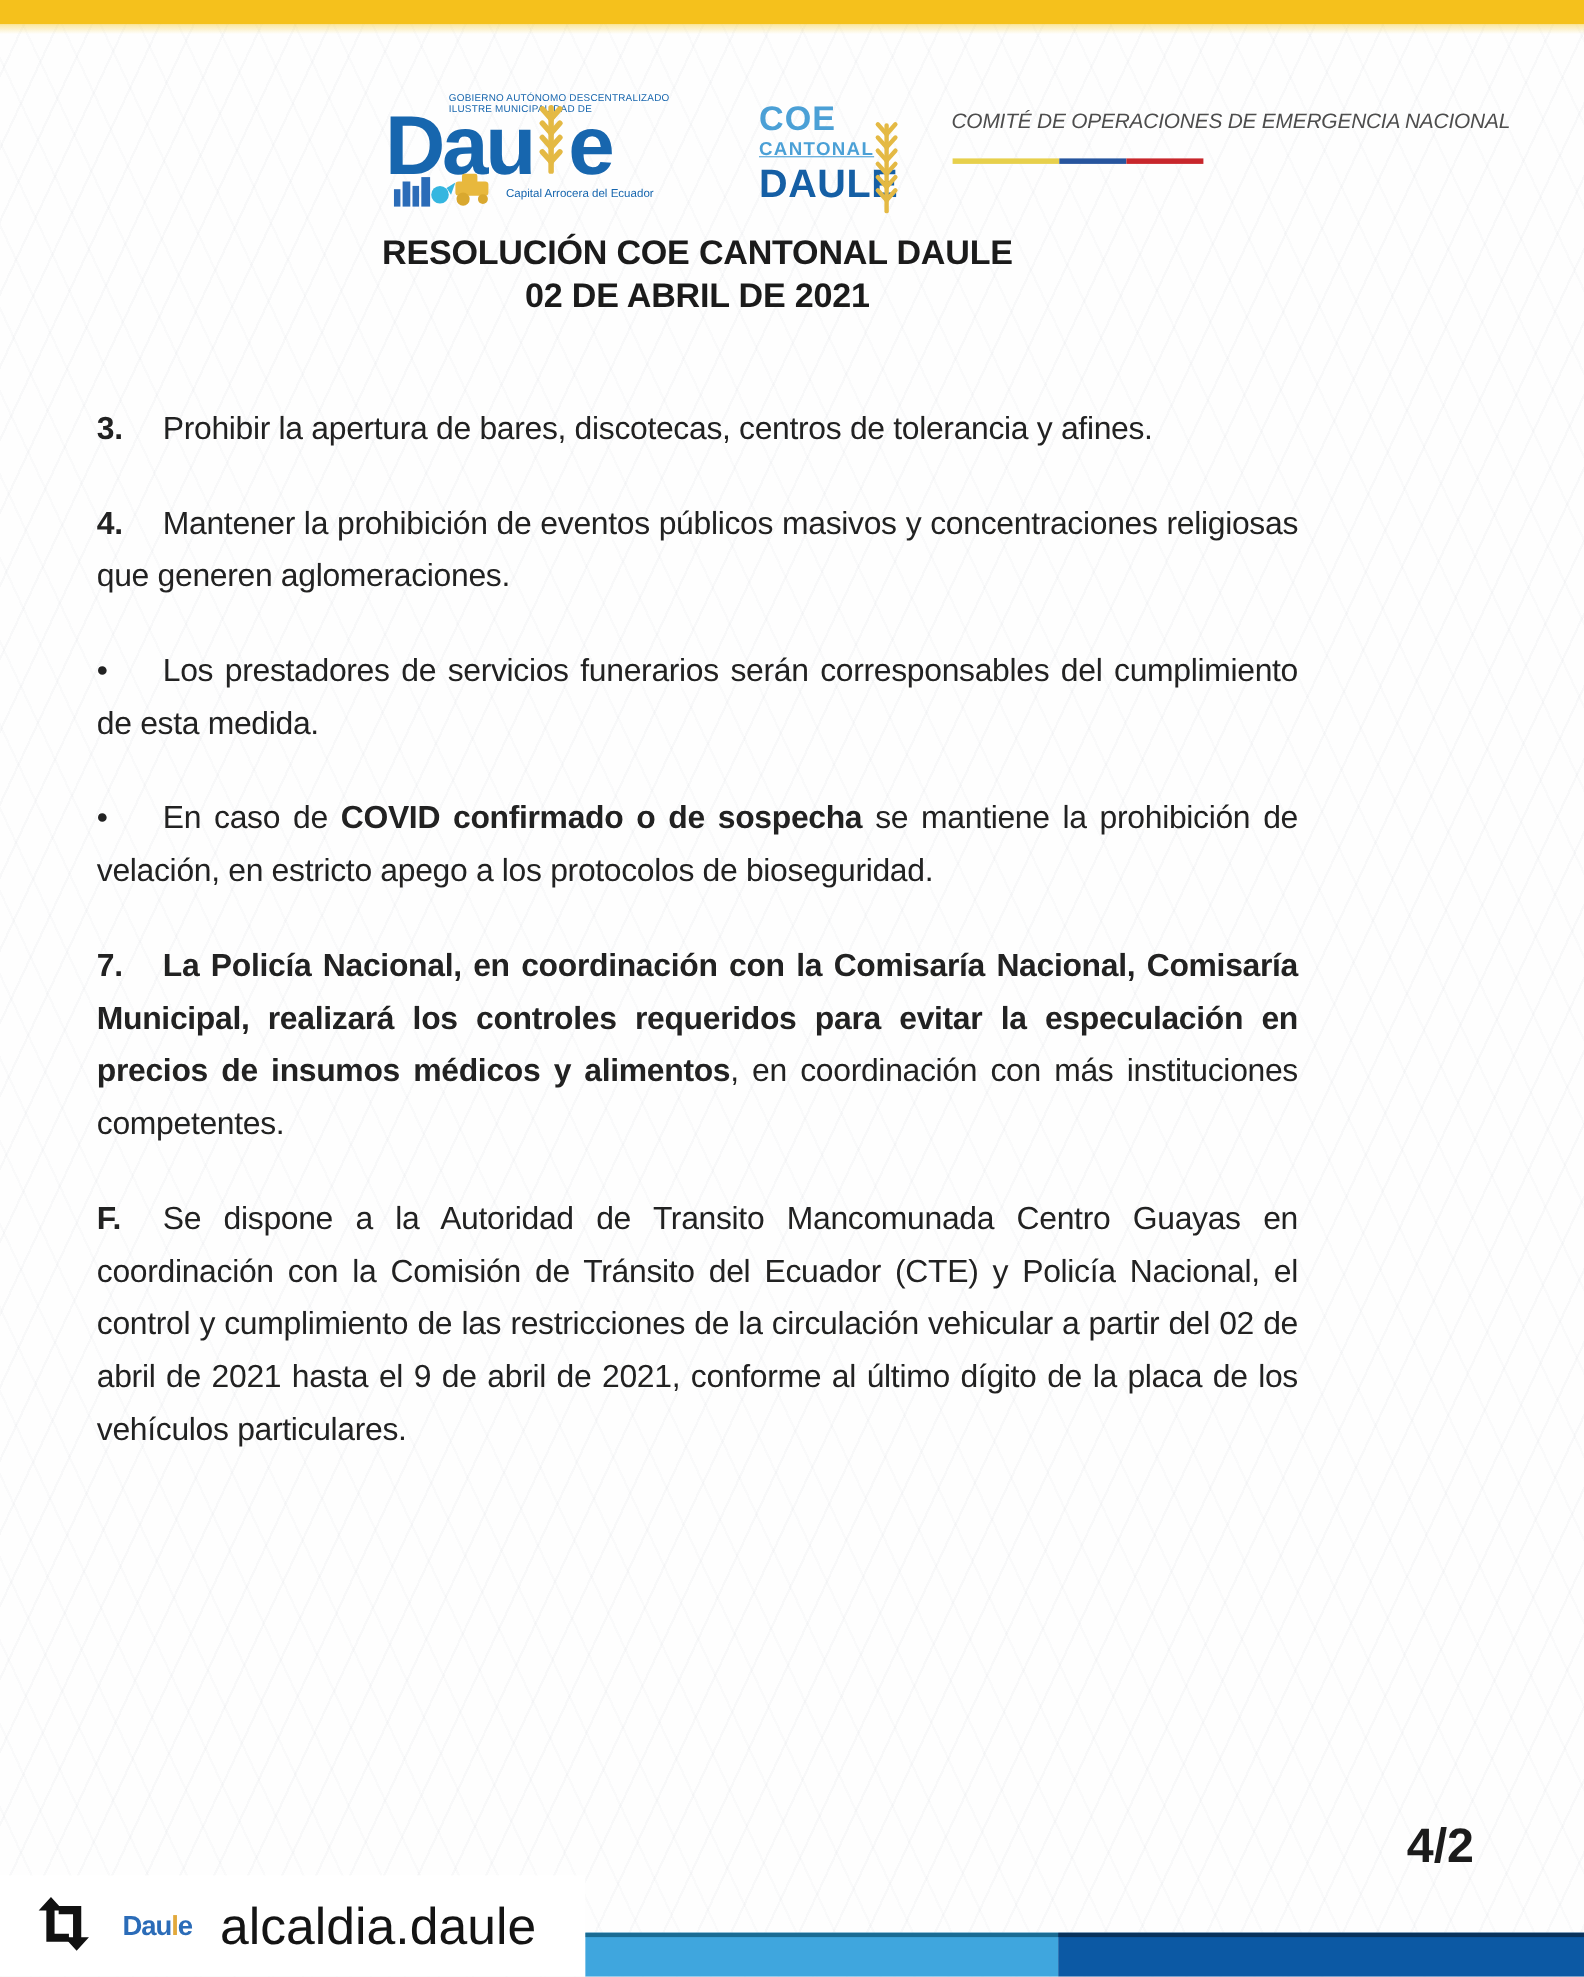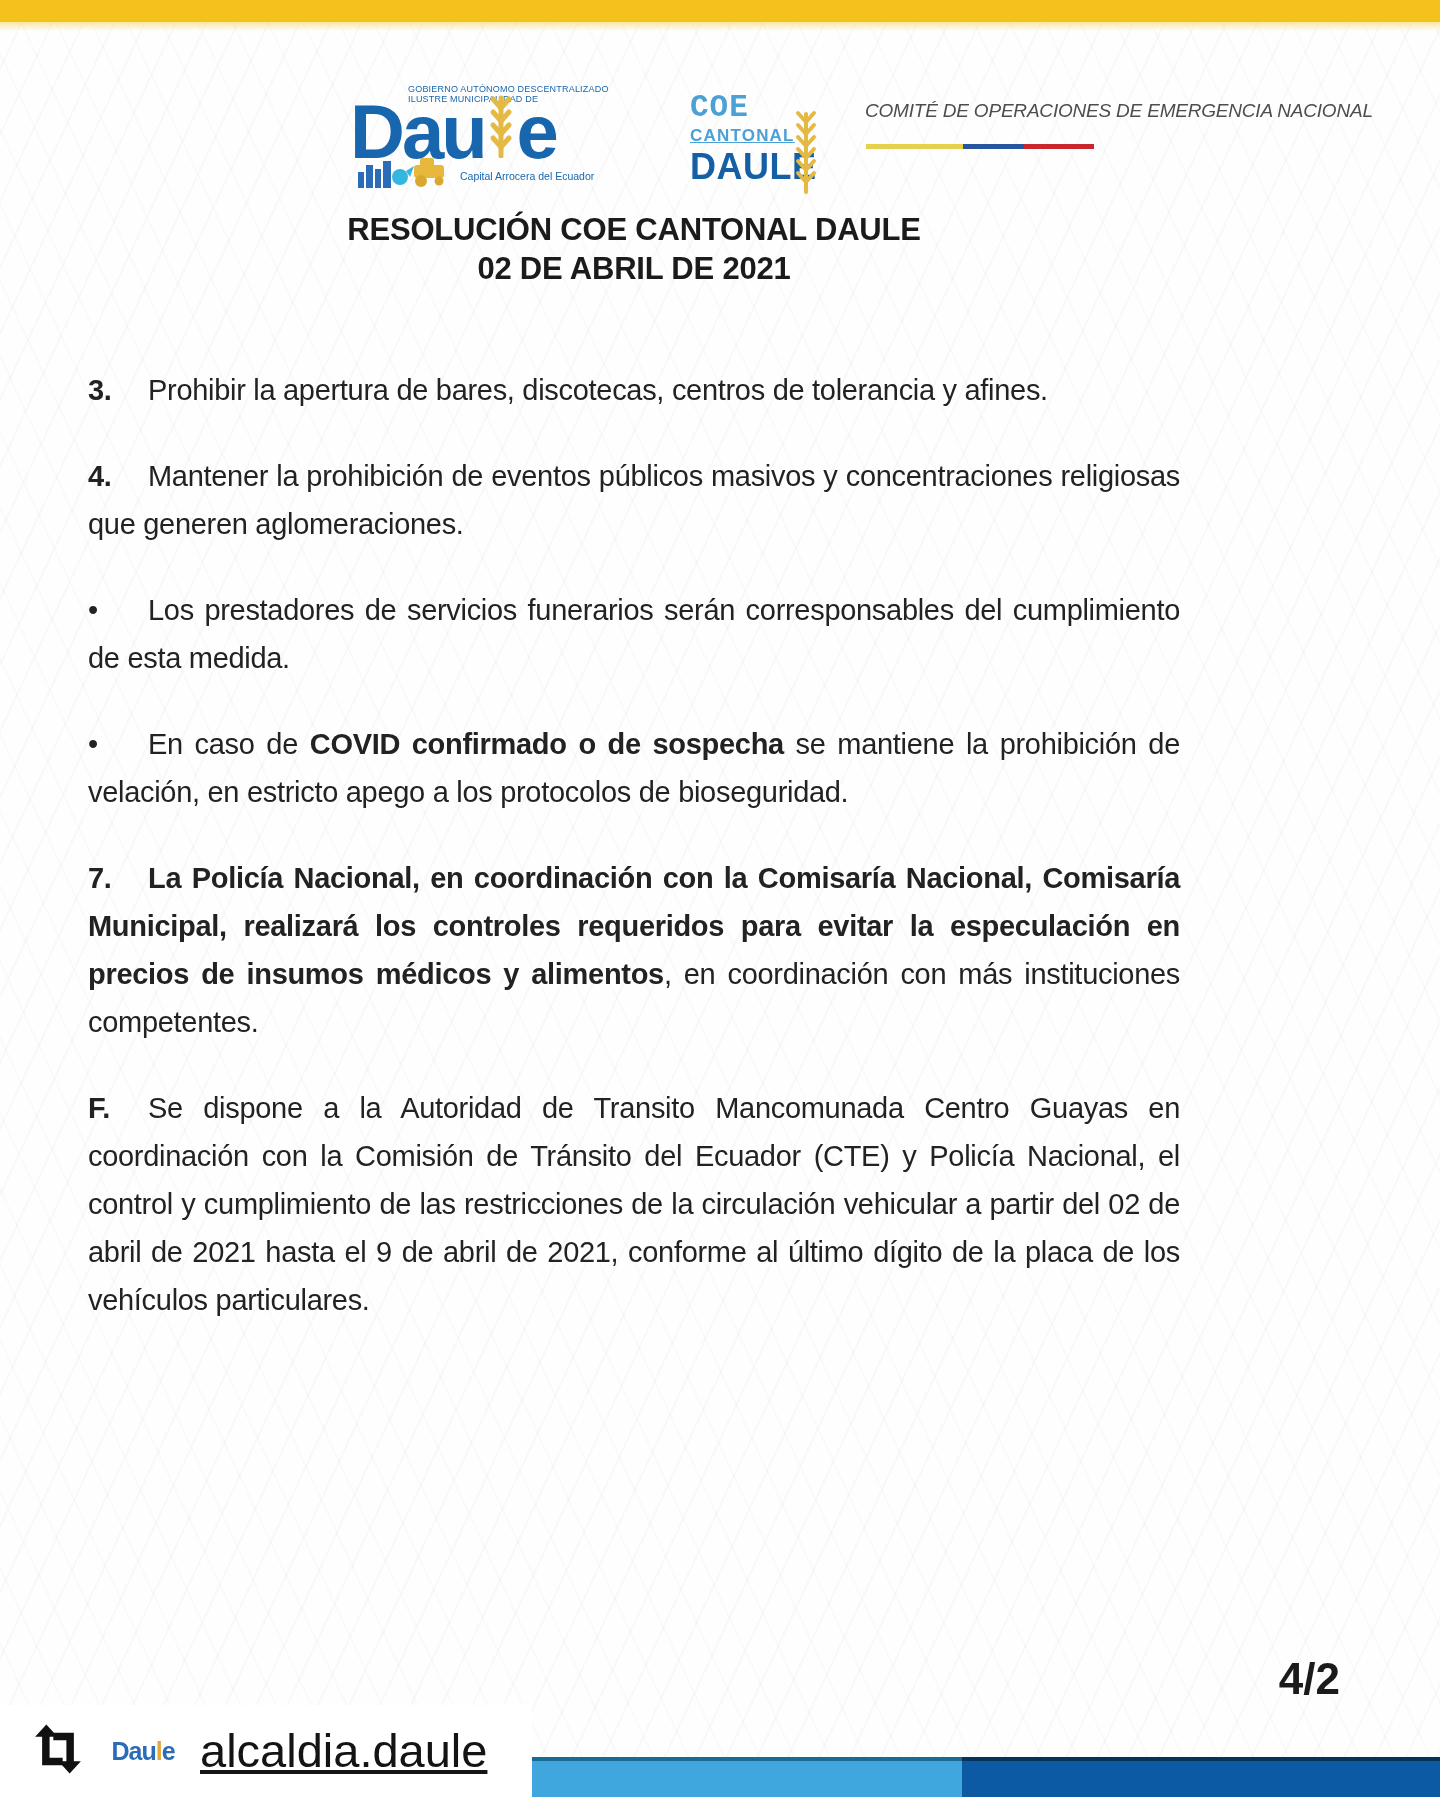--- a/index.html
+++ b/index.html
@@ -18,21 +18,21 @@
   .daule-logo{position:absolute;left:350px;top:82px;width:260px;height:110px;}
   .daule-micro{position:absolute;left:58px;top:2px;font-size:9px;line-height:10px;font-weight:400;
     color:var(--daule-blue,#1766AE);letter-spacing:0.2px;white-space:nowrap;}
   .daule-word{position:absolute;left:0;top:10px;display:flex;align-items:flex-end;
     font-weight:700;color:var(--daule-blue,#1766AE);font-size:76px;line-height:74px;letter-spacing:-3px;}
   .daule-word .wheat-l{margin:0 3px;}
   .daule-deco{position:absolute;left:8px;top:74px;}
   .daule-tagline{position:absolute;left:110px;top:88px;font-size:10.5px;color:var(--daule-blue,#1766AE);white-space:nowrap;}
   
   .coe-logo{position:absolute;left:690px;top:92px;width:140px;height:100px;}
-  .coe-l1{font-size:31px;font-weight:800;color:var(--coe-light,#4BA0D6);line-height:32px;letter-spacing:1px;font-family:Liberation Mono, monospace;}
+  .coe-l1{font-size:31px;font-weight:800;color:var(--coe-light,#4BA0D6);line-height:32px;letter-spacing:1px;}
   .coe-l2{font-size:17px;font-weight:800;color:var(--coe-light,#4BA0D6);line-height:24px;letter-spacing:1.2px;text-decoration:underline;}
   .coe-l3{font-size:36px;font-weight:800;color:var(--coe-dark,#155FA5);line-height:38px;letter-spacing:0.5px;}
   .coe-wheat{position:absolute;left:104px;top:14px;}
   
   .committee{position:absolute;left:865px;top:100px;width:440px;}
   .committee-label{font-size:19px;color:#4d4d4d;letter-spacing:-0.2px;white-space:nowrap;font-style:italic;}
   .flag-underline{position:absolute;left:1px;top:44px;display:flex;height:5px;}
   .flag-underline .seg-y{width:97px;background:var(--flag-yellow,#E7D04C);}
   .flag-underline .seg-b{width:61px;background:var(--flag-blue,#27559E);}
   .flag-underline .seg-r{width:70px;background:var(--flag-red,#C8272C);}
@@ -55,21 +55,21 @@
   
   .repost-footer{position:absolute;bottom:0;left:0;width:532px;height:92px;background:#ffffff;
     display:flex;align-items:center;gap:22px;padding-left:30px;box-sizing:border-box;}
   .avatar{width:70px;text-align:center;flex:0 0 auto;}
   .avatar-line{height:3px;background:#b9c7da;margin:2px auto;border-radius:2px;}
   .avatar-line.t{width:44px;}
   .avatar-line.m{width:54px;background:#9fc3e8;}
   .avatar-word{font-size:25px;font-weight:700;letter-spacing:-1px;line-height:26px;}
   .avatar-word .p1,.avatar-word .p3{color:#2b6cb8;}
   .avatar-word .p2{color:#e2a93c;}
-  .username{font-size:47px;color:#141414;line-height:50px;text-decoration:underline;}
+  .username{font-size:47px;color:#141414;line-height:50px;}
 </style>
 </head>
 <body>
 
 <div class="page">
 
   <div class="topbar"></div>
 
   <div class="daule-logo">
     <div class="daule-micro">

